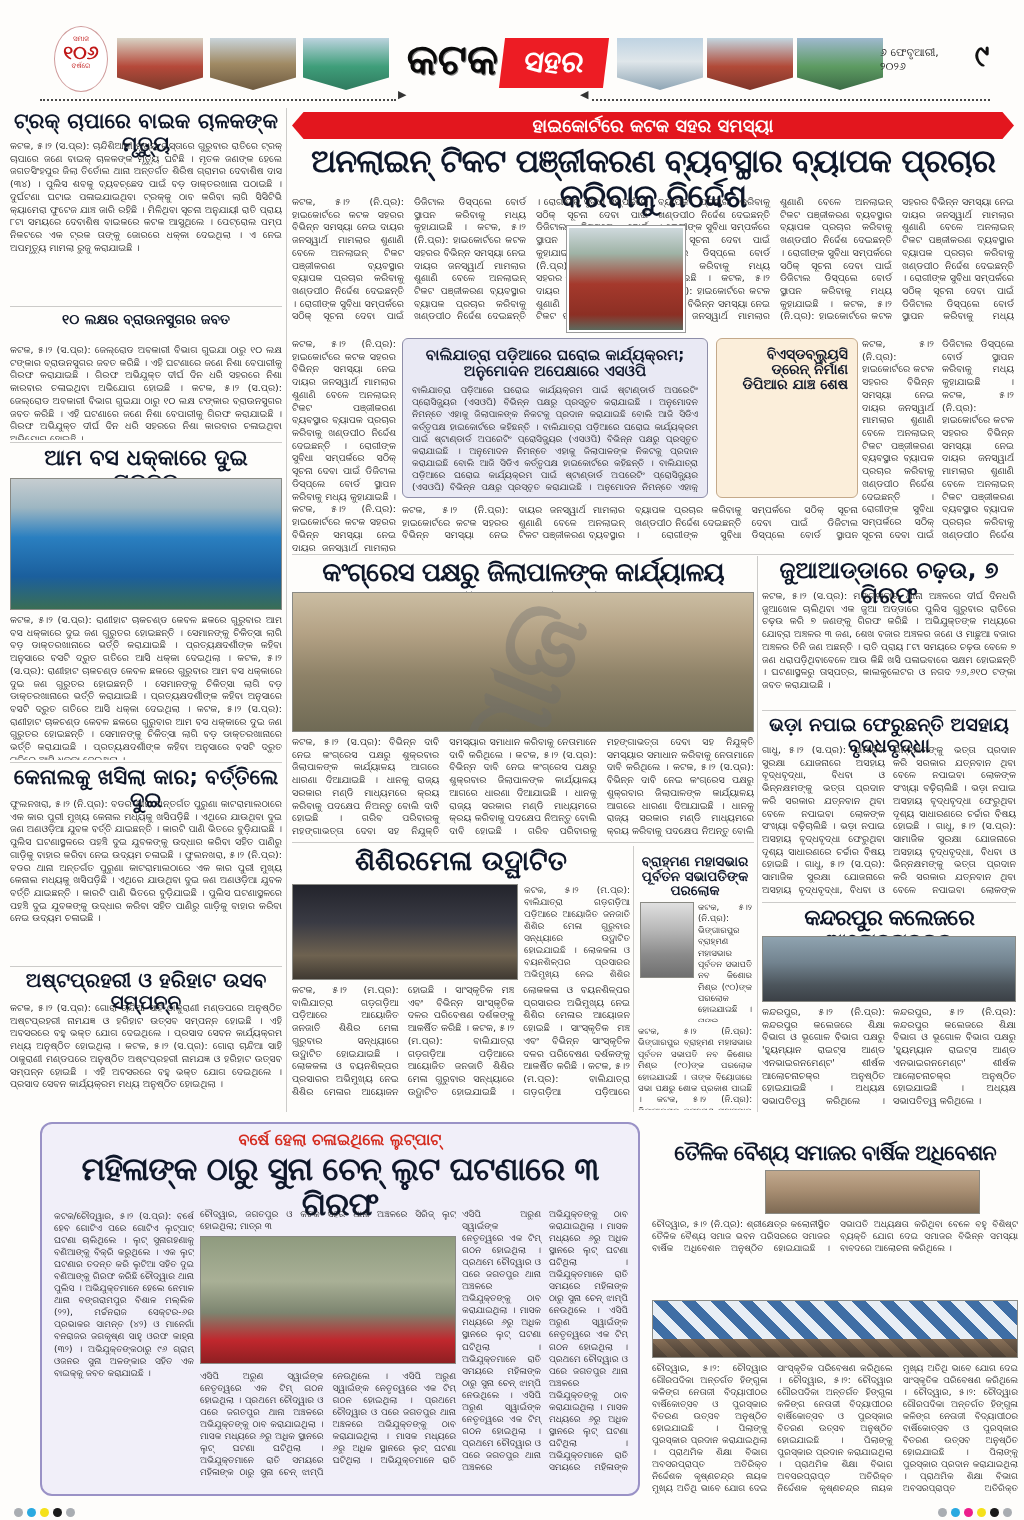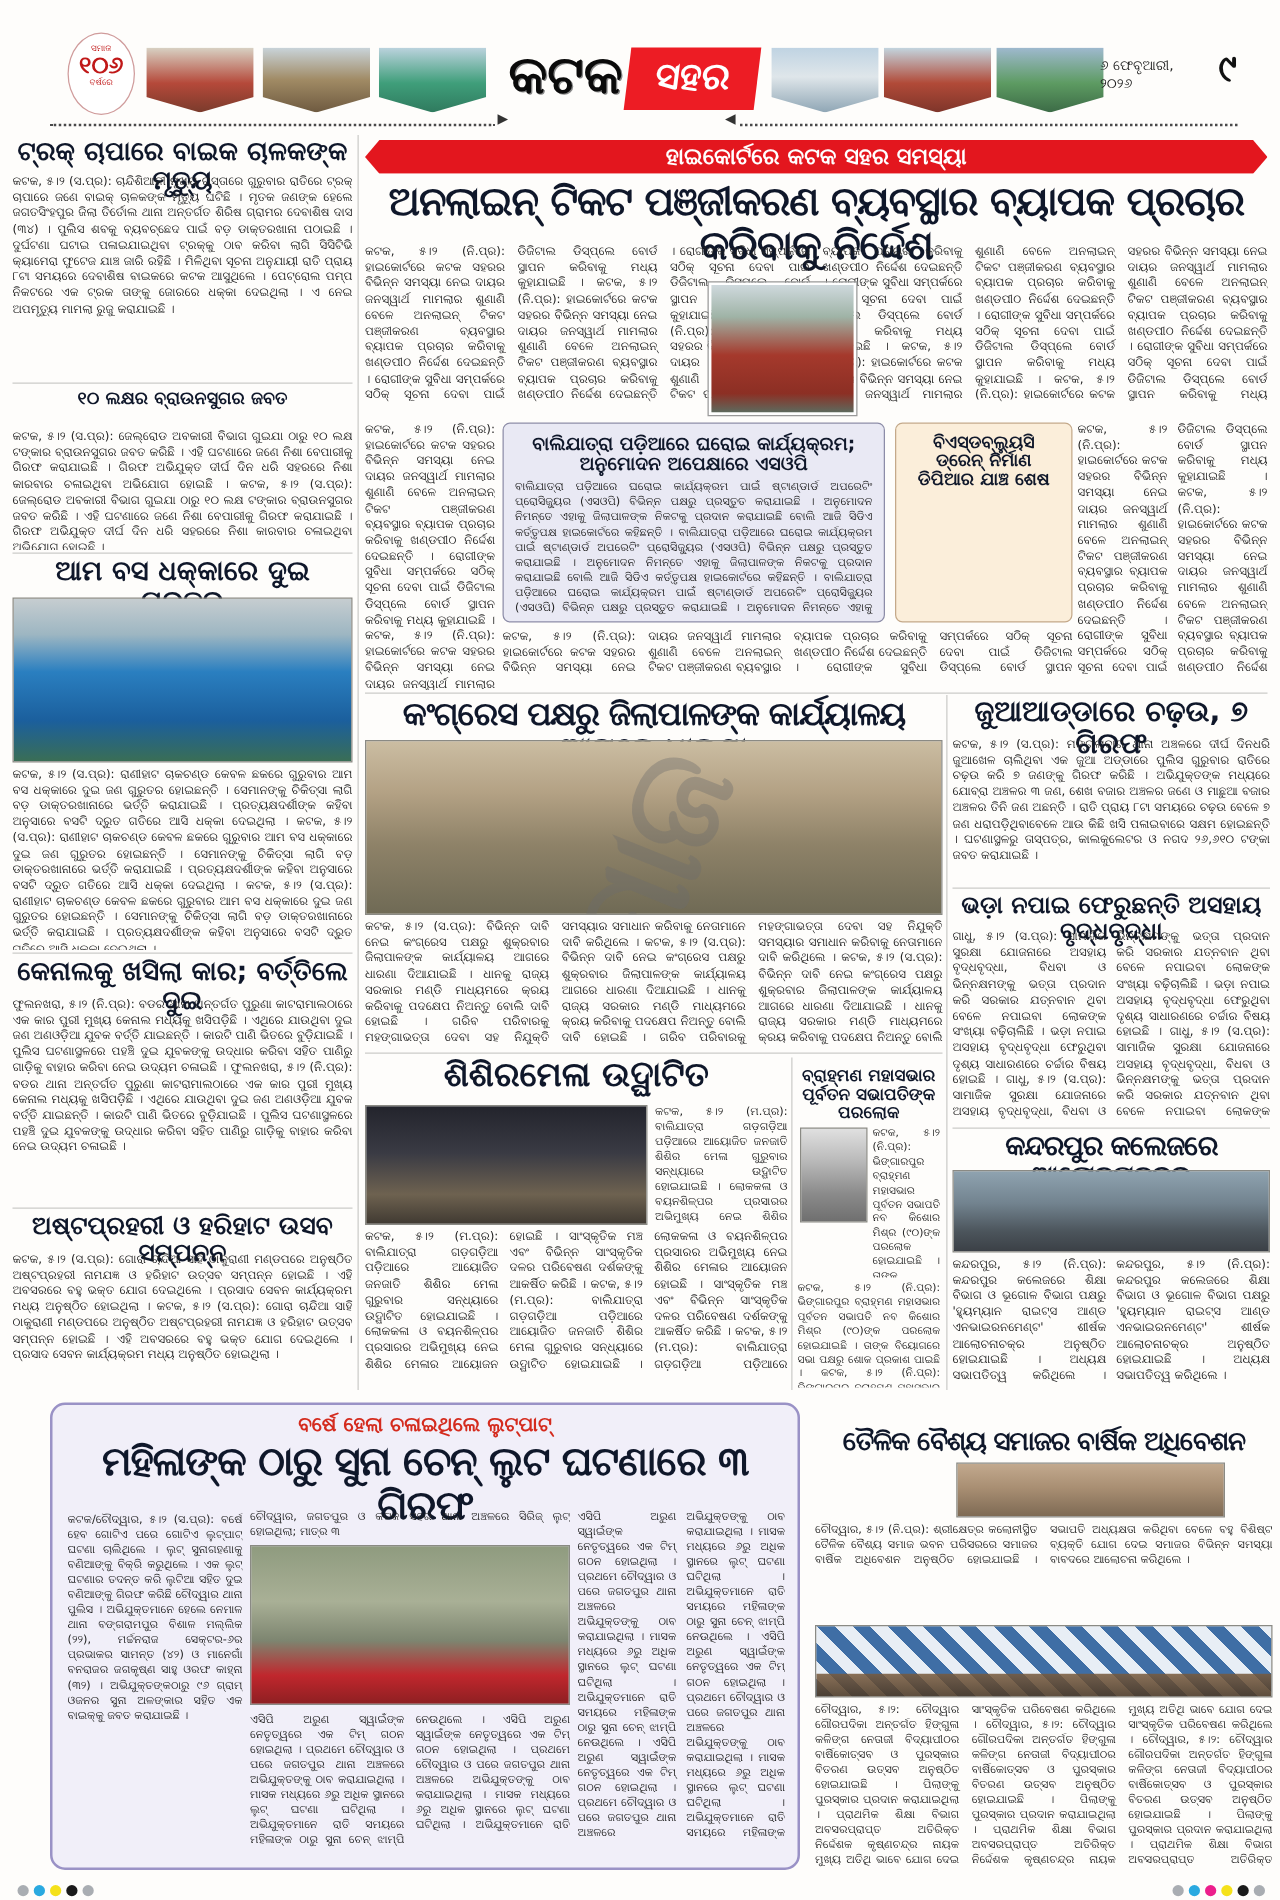--- a/index.html
+++ b/index.html
@@ -108,21 +108,21 @@
   <div class="abs photo ph-court" style="left:567px;top:226px;width:118px;height:106px;border:2px solid #fff;outline:1px solid #999;"></div>
 
   <div class="abs body" style="left:292px;top:338px;width:104px;height:214px;">କଟକ, ୫।୨ (ନି.ପ୍ର): ହାଇକୋର୍ଟରେ କଟକ ସହରର ବିଭିନ୍ନ ସମସ୍ୟା ନେଇ ଦାୟର ଜନସ୍ୱାର୍ଥ ମାମଲାର ଶୁଣାଣି ବେଳେ ଅନଲାଇନ୍ ଟିକଟ ପଞ୍ଜୀକରଣ ବ୍ୟବସ୍ଥାର ବ୍ୟାପକ ପ୍ରଚାର କରିବାକୁ ଖଣ୍ଡପୀଠ ନିର୍ଦ୍ଦେଶ ଦେଇଛନ୍ତି । ରୋଗୀଙ୍କ ସୁବିଧା ସମ୍ପର୍କରେ ସଠିକ୍ ସୂଚନା ଦେବା ପାଇଁ ଡିଜିଟାଲ ଡିସ୍‌ପ୍ଲେ ବୋର୍ଡ ସ୍ଥାପନ କରିବାକୁ ମଧ୍ୟ କୁହାଯାଇଛି । କଟକ, ୫।୨ (ନି.ପ୍ର): ହାଇକୋର୍ଟରେ କଟକ ସହରର ବିଭିନ୍ନ ସମସ୍ୟା ନେଇ ଦାୟର ଜନସ୍ୱାର୍ଥ ମାମଲାର ଶୁଣାଣି ବେଳେ ଅନଲାଇନ୍ ଟିକଟ ପଞ୍ଜୀକରଣ ବ୍ୟବସ୍ଥାର ବ୍ୟାପକ ପ୍ରଚାର କରିବାକୁ ଖଣ୍ଡପୀଠ ନିର୍ଦ୍ଦେଶ ଦେଇଛନ୍ତି । ରୋଗୀଙ୍କ ସୁବିଧା ସମ୍ପର୍କରେ ସଠିକ୍ ସୂଚନା ଦେବା ପାଇଁ ଡିଜିଟାଲ ଡିସ୍‌ପ୍ଲେ ବୋର୍ଡ ସ୍ଥାପନ କରିବାକୁ ମଧ୍ୟ କୁହାଯାଇଛି ।</div>
 
   <div class="abs boxed box-lav" style="left:402px;top:338px;width:306px;height:160px;">
     <div class="head" style="font-size:15px;">ବାଲିଯାତ୍ରା ପଡ଼ିଆରେ ଘରୋଇ କାର୍ଯ୍ୟକ୍ରମ; ଅନୁମୋଦନ ଅପେକ୍ଷାରେ ଏସଓପି</div>
     <div class="body" style="height:108px;margin-top:5px;font-size:9px;">ବାଲିଯାତ୍ରା ପଡ଼ିଆରେ ଘରୋଇ କାର୍ଯ୍ୟକ୍ରମ ପାଇଁ ଷ୍ଟାଣ୍ଡାର୍ଡ ଅପରେଟିଂ ପ୍ରୋସିଜ୍ୟୁର (ଏସଓପି) ବିଭିନ୍ନ ପକ୍ଷରୁ ପ୍ରସ୍ତୁତ କରାଯାଇଛି । ଅନୁମୋଦନ ନିମନ୍ତେ ଏହାକୁ ଜିଲାପାଳଙ୍କ ନିକଟକୁ ପ୍ରଦାନ କରାଯାଇଛି ବୋଲି ଆଜି ସିଡିଏ କର୍ତ୍ତୃପକ୍ଷ ହାଇକୋର୍ଟରେ କହିଛନ୍ତି । ବାଲିଯାତ୍ରା ପଡ଼ିଆରେ ଘରୋଇ କାର୍ଯ୍ୟକ୍ରମ ପାଇଁ ଷ୍ଟାଣ୍ଡାର୍ଡ ଅପରେଟିଂ ପ୍ରୋସିଜ୍ୟୁର (ଏସଓପି) ବିଭିନ୍ନ ପକ୍ଷରୁ ପ୍ରସ୍ତୁତ କରାଯାଇଛି । ଅନୁମୋଦନ ନିମନ୍ତେ ଏହାକୁ ଜିଲାପାଳଙ୍କ ନିକଟକୁ ପ୍ରଦାନ କରାଯାଇଛି ବୋଲି ଆଜି ସିଡିଏ କର୍ତ୍ତୃପକ୍ଷ ହାଇକୋର୍ଟରେ କହିଛନ୍ତି । ବାଲିଯାତ୍ରା ପଡ଼ିଆରେ ଘରୋଇ କାର୍ଯ୍ୟକ୍ରମ ପାଇଁ ଷ୍ଟାଣ୍ଡାର୍ଡ ଅପରେଟିଂ ପ୍ରୋସିଜ୍ୟୁର (ଏସଓପି) ବିଭିନ୍ନ ପକ୍ଷରୁ ପ୍ରସ୍ତୁତ କରାଯାଇଛି । ଅନୁମୋଦନ ନିମନ୍ତେ ଏହାକୁ ଜିଲାପାଳଙ୍କ ନିକଟକୁ ପ୍ରଦାନ କରାଯାଇଛି ବୋଲି ଆଜି ସିଡିଏ କର୍ତ୍ତୃପକ୍ଷ ହାଇକୋର୍ଟରେ କହିଛନ୍ତି ।</div>
   </div>
 
   <div class="abs boxed box-cream" style="left:716px;top:338px;width:142px;height:160px;">
-    <div class="head" style="font-size:14px;">ବିଏସ୍‌ଡବ୍ଲ୍ୟୁସି ଡ୍ରେନ୍ ନିର୍ମାଣ ଡିପିଆର ଯାଞ୍ଚ ଶେଷ</div>
+    <div class="head" style="font-size:14px;text-align:right;">ବିଏସ୍‌ଡବ୍ଲ୍ୟୁସି ଡ୍ରେନ୍ ନିର୍ମାଣ ଡିପିଆର ଯାଞ୍ଚ ଶେଷ</div>
   </div>
 
   <div class="abs body" style="left:862px;top:338px;width:152px;height:214px;column-count:2;column-gap:8px;">କଟକ, ୫।୨ (ନି.ପ୍ର): ହାଇକୋର୍ଟରେ କଟକ ସହରର ବିଭିନ୍ନ ସମସ୍ୟା ନେଇ ଦାୟର ଜନସ୍ୱାର୍ଥ ମାମଲାର ଶୁଣାଣି ବେଳେ ଅନଲାଇନ୍ ଟିକଟ ପଞ୍ଜୀକରଣ ବ୍ୟବସ୍ଥାର ବ୍ୟାପକ ପ୍ରଚାର କରିବାକୁ ଖଣ୍ଡପୀଠ ନିର୍ଦ୍ଦେଶ ଦେଇଛନ୍ତି । ରୋଗୀଙ୍କ ସୁବିଧା ସମ୍ପର୍କରେ ସଠିକ୍ ସୂଚନା ଦେବା ପାଇଁ ଡିଜିଟାଲ ଡିସ୍‌ପ୍ଲେ ବୋର୍ଡ ସ୍ଥାପନ କରିବାକୁ ମଧ୍ୟ କୁହାଯାଇଛି । କଟକ, ୫।୨ (ନି.ପ୍ର): ହାଇକୋର୍ଟରେ କଟକ ସହରର ବିଭିନ୍ନ ସମସ୍ୟା ନେଇ ଦାୟର ଜନସ୍ୱାର୍ଥ ମାମଲାର ଶୁଣାଣି ବେଳେ ଅନଲାଇନ୍ ଟିକଟ ପଞ୍ଜୀକରଣ ବ୍ୟବସ୍ଥାର ବ୍ୟାପକ ପ୍ରଚାର କରିବାକୁ ଖଣ୍ଡପୀଠ ନିର୍ଦ୍ଦେଶ ଦେଇଛନ୍ତି । ରୋଗୀଙ୍କ ସୁବିଧା ସମ୍ପର୍କରେ ସଠିକ୍ ସୂଚନା ଦେବା ପାଇଁ ଡିଜିଟାଲ ଡିସ୍‌ପ୍ଲେ ବୋର୍ଡ ସ୍ଥାପନ କରିବାକୁ ମଧ୍ୟ କୁହାଯାଇଛି । କଟକ, ୫।୨ (ନି.ପ୍ର): ହାଇକୋର୍ଟରେ କଟକ ସହରର ବିଭିନ୍ନ ସମସ୍ୟା ନେଇ ଦାୟର ଜନସ୍ୱାର୍ଥ ମାମଲାର ଶୁଣାଣି ବେଳେ ଅନଲାଇନ୍ ଟିକଟ ପଞ୍ଜୀକରଣ ବ୍ୟବସ୍ଥାର ବ୍ୟାପକ ପ୍ରଚାର କରିବାକୁ ଖଣ୍ଡପୀଠ ନିର୍ଦ୍ଦେଶ ଦେଇଛନ୍ତି । ରୋଗୀଙ୍କ ସୁବିଧା ସମ୍ପର୍କରେ ସଠିକ୍ ସୂଚନା ଦେବା ପାଇଁ ଡିଜିଟାଲ ଡିସ୍‌ପ୍ଲେ ବୋର୍ଡ ସ୍ଥାପନ କରିବାକୁ ମଧ୍ୟ କୁହାଯାଇଛି ।</div>
   <div class="abs body" style="left:402px;top:504px;width:456px;height:50px;column-count:4;column-gap:10px;">କଟକ, ୫।୨ (ନି.ପ୍ର): ହାଇକୋର୍ଟରେ କଟକ ସହରର ବିଭିନ୍ନ ସମସ୍ୟା ନେଇ ଦାୟର ଜନସ୍ୱାର୍ଥ ମାମଲାର ଶୁଣାଣି ବେଳେ ଅନଲାଇନ୍ ଟିକଟ ପଞ୍ଜୀକରଣ ବ୍ୟବସ୍ଥାର ବ୍ୟାପକ ପ୍ରଚାର କରିବାକୁ ଖଣ୍ଡପୀଠ ନିର୍ଦ୍ଦେଶ ଦେଇଛନ୍ତି । ରୋଗୀଙ୍କ ସୁବିଧା ସମ୍ପର୍କରେ ସଠିକ୍ ସୂଚନା ଦେବା ପାଇଁ ଡିଜିଟାଲ ଡିସ୍‌ପ୍ଲେ ବୋର୍ଡ ସ୍ଥାପନ କରିବାକୁ ମଧ୍ୟ କୁହାଯାଇଛି । କଟକ, ୫।୨ (ନି.ପ୍ର): ହାଇକୋର୍ଟରେ କଟକ ସହରର ବିଭିନ୍ନ ସମସ୍ୟା ନେଇ ଦାୟର ଜନସ୍ୱାର୍ଥ ମାମଲାର ଶୁଣାଣି ବେଳେ ଅନଲାଇନ୍ ଟିକଟ ପଞ୍ଜୀକରଣ ବ୍ୟବସ୍ଥାର ବ୍ୟାପକ ପ୍ରଚାର କରିବାକୁ ଖଣ୍ଡପୀଠ ନିର୍ଦ୍ଦେଶ ଦେଇଛନ୍ତି । ରୋଗୀଙ୍କ ସୁବିଧା ସମ୍ପର୍କରେ ସଠିକ୍ ସୂଚନା ଦେବା ପାଇଁ ଡିଜିଟାଲ ଡିସ୍‌ପ୍ଲେ ବୋର୍ଡ ସ୍ଥାପନ କରିବାକୁ ମଧ୍ୟ କୁହାଯାଇଛି ।</div>
 
   <div class="abs hr" style="left:292px;top:554px;width:722px;"></div>
 
   <div class="abs head" style="left:292px;top:558px;width:462px;font-size:26px;letter-spacing:-1px;">କଂଗ୍ରେସ ପକ୍ଷରୁ ଜିଲାପାଳଙ୍କ କାର୍ଯ୍ୟାଳୟ ଆଗରେ ଧାରଣା</div>
   <div class="abs photo ph-protest" style="left:292px;top:592px;width:462px;height:140px;overflow:hidden;">
     <div class="wm" style="margin:-20px 0 0 40px;">ସମାଜ</div>

